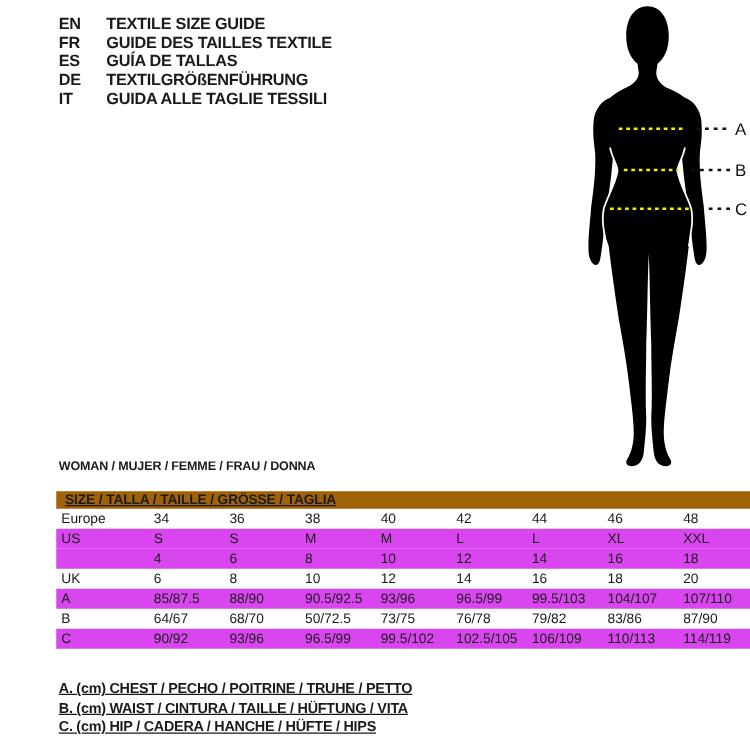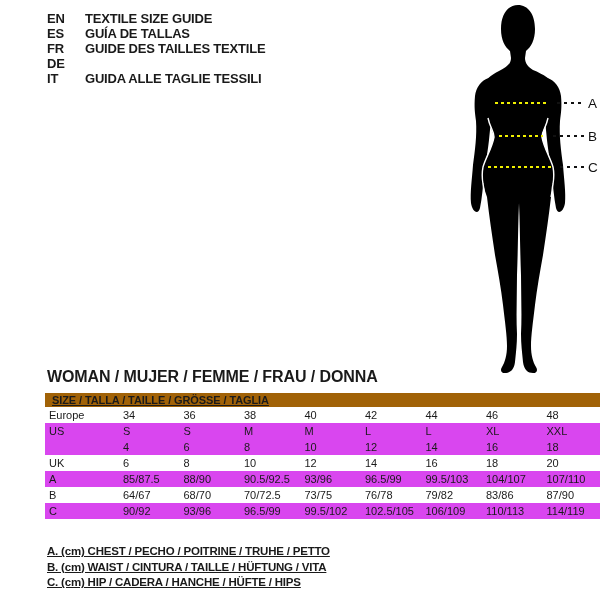--- a/index.html
+++ b/index.html
@@ -12,21 +12,21 @@
   
   .lang { left:20px; top:11px; }
   .lang-row { display:flex; height:15px; line-height:15px; font-weight:bold;
               font-size:13px; letter-spacing:-0.2px; white-space:nowrap; }
   .lang-code { width:38px; }
 
   
   .figure-wrap { left:400px; top:0; width:200px; height:380px; }
 
   
-  .section-title { left:20px; top:368px; font-weight:bold; font-size:16px;
+  .section-title { left:20px; top:368px; font-weight:bold; font-size:10px;
                    letter-spacing:-0.1px; white-space:nowrap; }
 
   
   .size-table { left:18px; top:393px; width:562px; }
   .table-header { background:#a16207; height:14px; line-height:14px;
                   font-weight:bold; font-size:11px; padding-left:7px;
                   letter-spacing:-0.1px;text-decoration:underline; }
   .trow { display:flex; height:16px; line-height:16px; font-size:11px; }
   .trow.shaded { background:#d946ef; }
   .tlabel { width:78px; padding-left:4px; box-sizing:border-box; }
@@ -41,29 +41,30 @@
 </style>
 </head>
 <body>
 
 <div class="abs lang">
   <div class="lang-row">
     <span class="lang-code">EN</span>
     <span>TEXTILE SIZE GUIDE</span>
   </div>
   <div class="lang-row">
+    <span class="lang-code">FR</span>
+    <span>GUIDE DES TAILLES TEXTILE</span>
+  </div>
+  <div class="lang-row">
     <span class="lang-code">ES</span>
     <span>GUÍA DE TALLAS</span>
   </div>
   <div class="lang-row">
-    <span class="lang-code">FR</span>
-    <span>GUIDE DES TAILLES TEXTILE</span>
-  </div>
-  <div class="lang-row">
     <span class="lang-code">DE</span>
+    <span>TEXTILGRÖßENFÜHRUNG</span>
   </div>
   <div class="lang-row">
     <span class="lang-code">IT</span>
     <span>GUIDA ALLE TAGLIE TESSILI</span>
   </div>
 </div>
 
 <div class="abs figure-wrap">
   <svg width="200" height="380" viewBox="0 0 200 380">
 
@@ -184,21 +185,21 @@
     <span class="tcell">96.5/99</span>
     <span class="tcell">99.5/103</span>
     <span class="tcell">104/107</span>
     <span class="tcell">107/110</span>
   </div>
 
   <div class="trow">
     <span class="tlabel">B</span>
     <span class="tcell">64/67</span>
     <span class="tcell">68/70</span>
-    <span class="tcell">70/72.5</span>
+    <span class="tcell">50/72.5</span>
     <span class="tcell">73/75</span>
     <span class="tcell">76/78</span>
     <span class="tcell">79/82</span>
     <span class="tcell">83/86</span>
     <span class="tcell">87/90</span>
   </div>
 
   <div class="trow shaded">
     <span class="tlabel">C</span>
     <span class="tcell">90/92</span>

